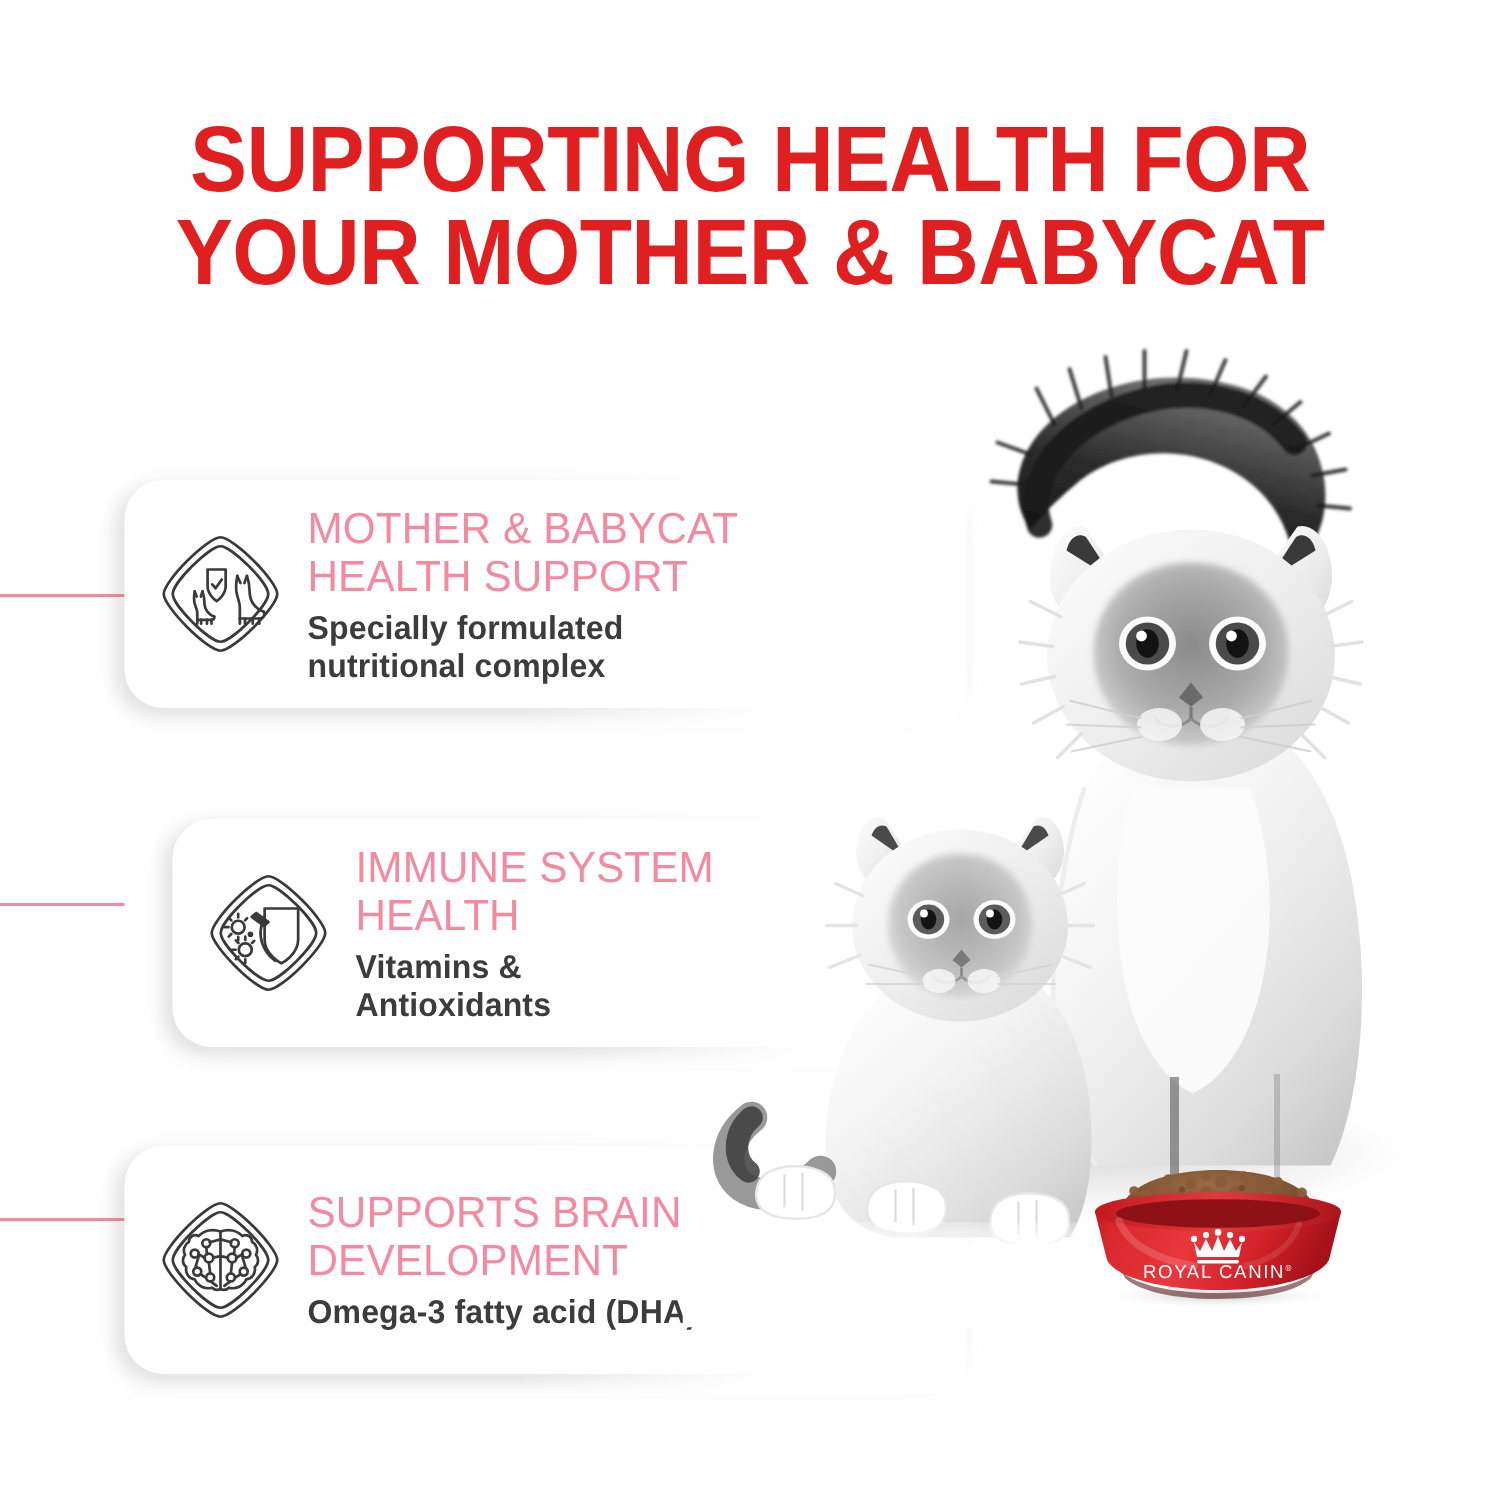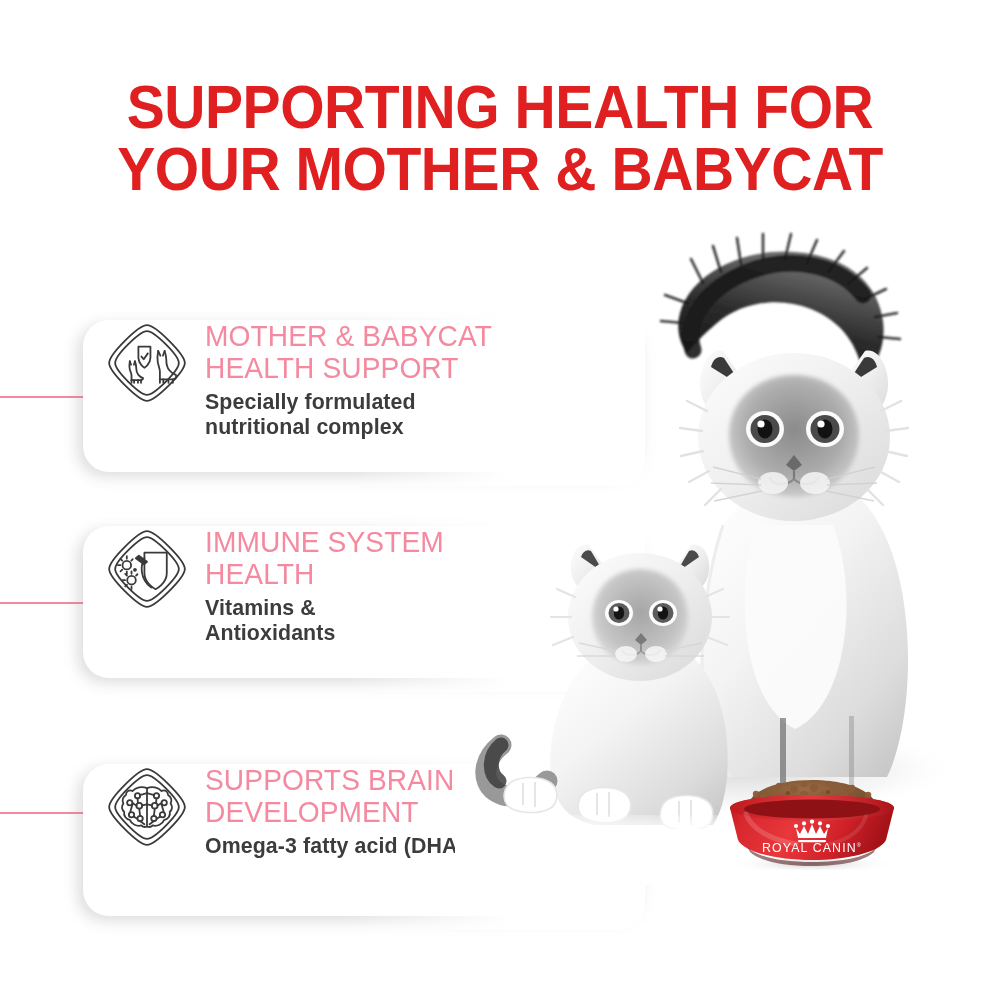--- a/index.html
+++ b/index.html
@@ -54,36 +54,36 @@
   .card {
     position: absolute;
     left: 83px;
     width: 560px;
     height: 152px;
     background: #ffffff;
     border-radius: 26px;
     box-shadow: -7px 4px 13px rgba(120,120,120,0.17),
                  0px 6px 16px rgba(140,140,140,0.10);
     display: flex;
-    align-items: flex-start;
+    align-items: center;
   }
   
   .card::after {
     content: "";
     position: absolute;
     top: -14px;
     right: -2px;
     bottom: -14px;
     width: 300px;
     background: linear-gradient(to right, rgba(255,255,255,0) 0%, #ffffff 55%, #ffffff 100%);
     border-radius: 0 26px 26px 0;
     pointer-events: none;
   }
   .card.card1 { top: 320px; }
-  .card.card2 { top: 526px; }
+  .card.card2 { top: 546px; margin-left: 32px; }
   .card.card3 { top: 764px; }
 
   .card-icon {
     position: relative;
     z-index: 2;
     flex: 0 0 auto;
     width: 104px;
     margin-left: 12px;
     display: flex;
     align-items: center;

